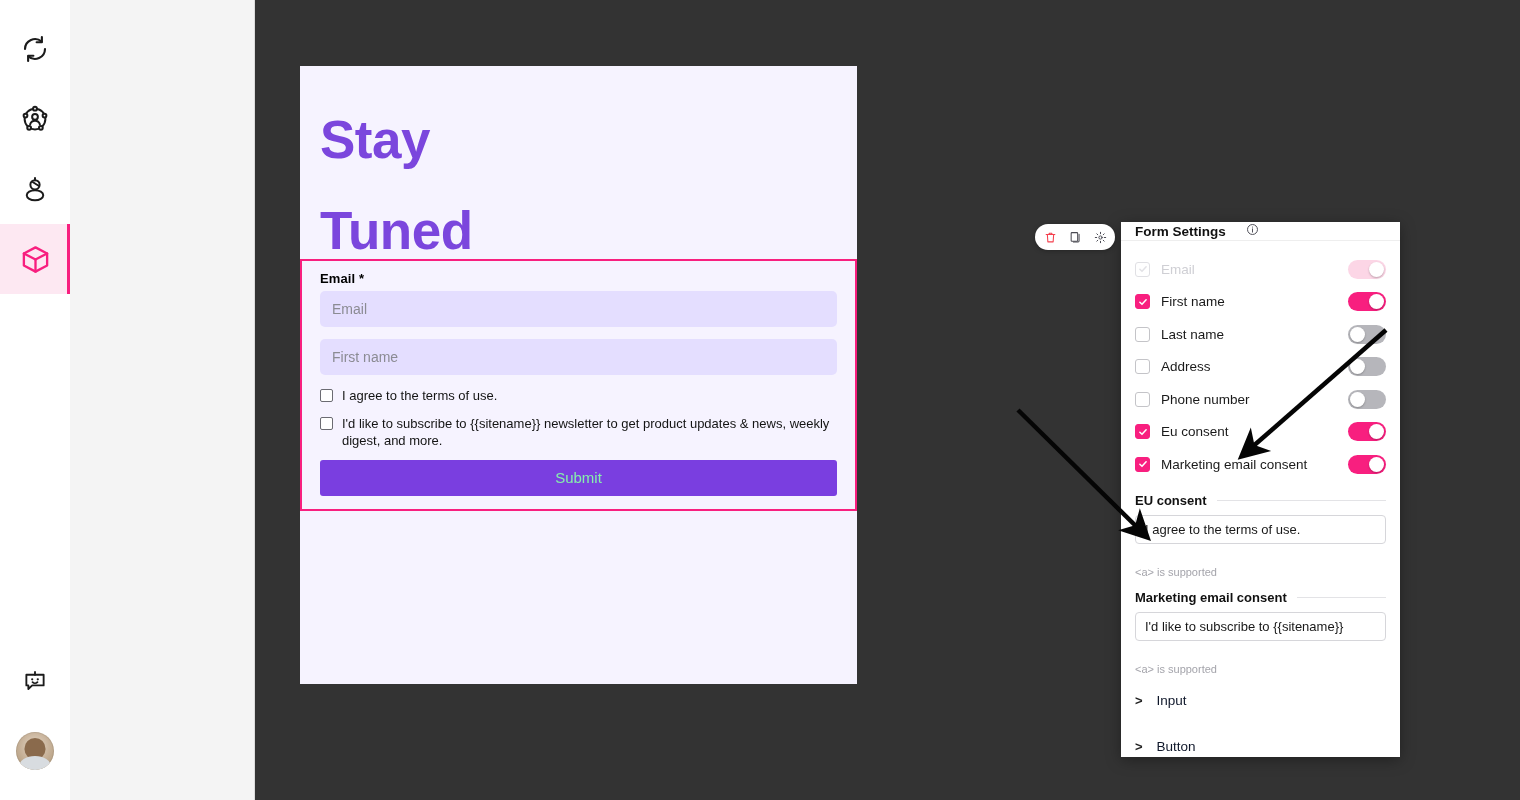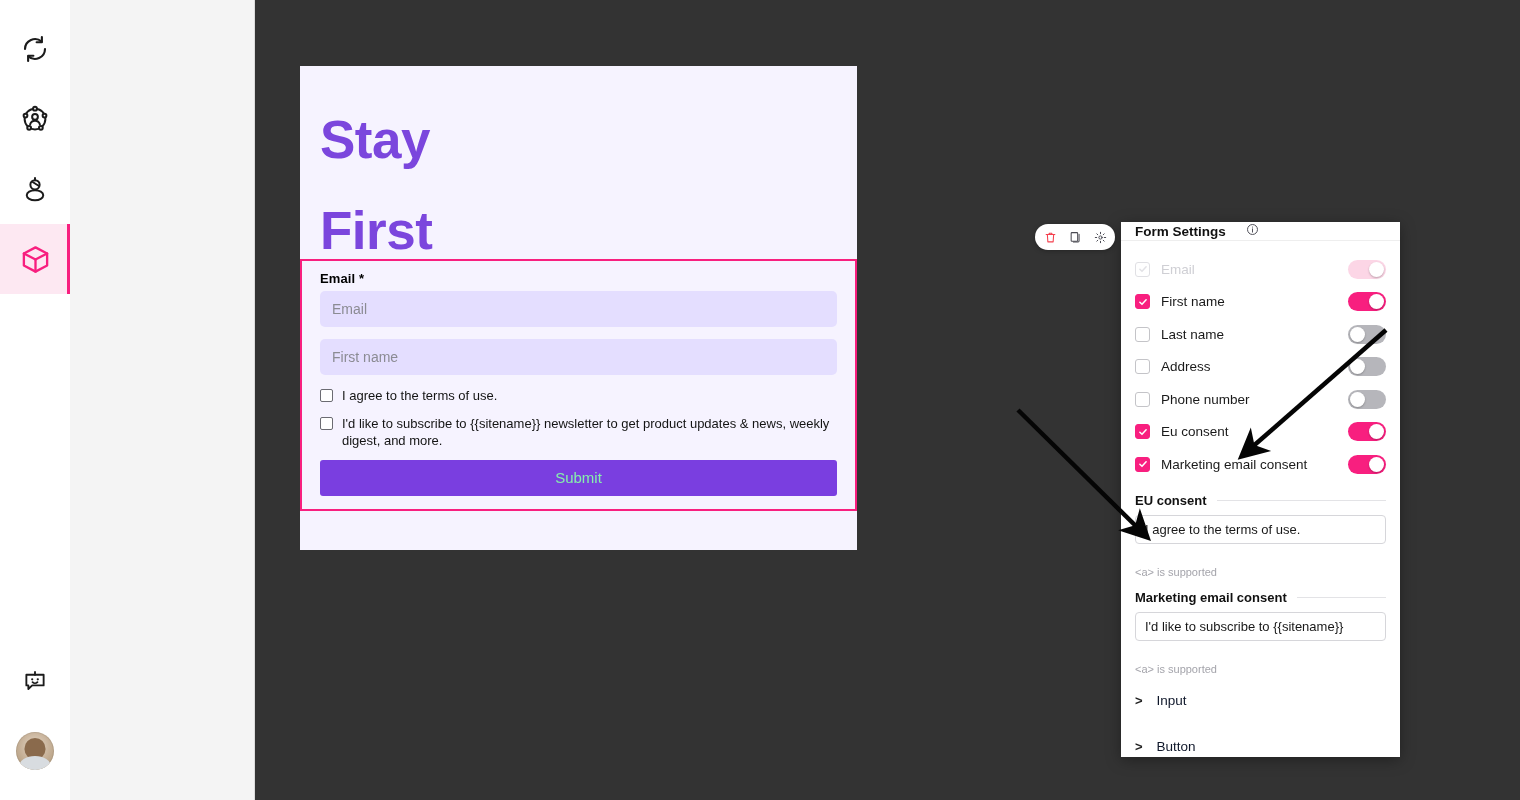--- a/index.html
+++ b/index.html
@@ -62,21 +62,21 @@
   
   .canvas {
     position: absolute; left: 255px; top: 0;
     width: 1265px; height: 800px;
     background: #333333;
   }
 
   
   .page-card {
     position: absolute; left: 300px; top: 66px;
-    width: 557px; height: 484px;
+    width: 557px; height: 618px;
     background: #f6f3ff;
     overflow: hidden;
   }
   .hero {
     height: 193px; padding: 28px 0 0 20px;
   }
   .hero h1 {
     color: #7b46dd;
     font-size: 53px; line-height: 1.72;
     font-weight: 700; letter-spacing: -0.5px;
@@ -284,21 +284,21 @@
         <span class="avatar"></span>
       </div>
     </div>
   </div>
 
   <div class="page-card">
 
     <div class="hero">
       <h1>
         <span class="ln">Stay</span>
-        <span class="ln">First</span>
+        <span class="ln">Tuned</span>
       </h1>
     </div>
 
     <div class="form-block">
 
       <div>
         <div class="fld-label">Email *</div>
         <div class="fld-input">Email</div>
       </div>
 

